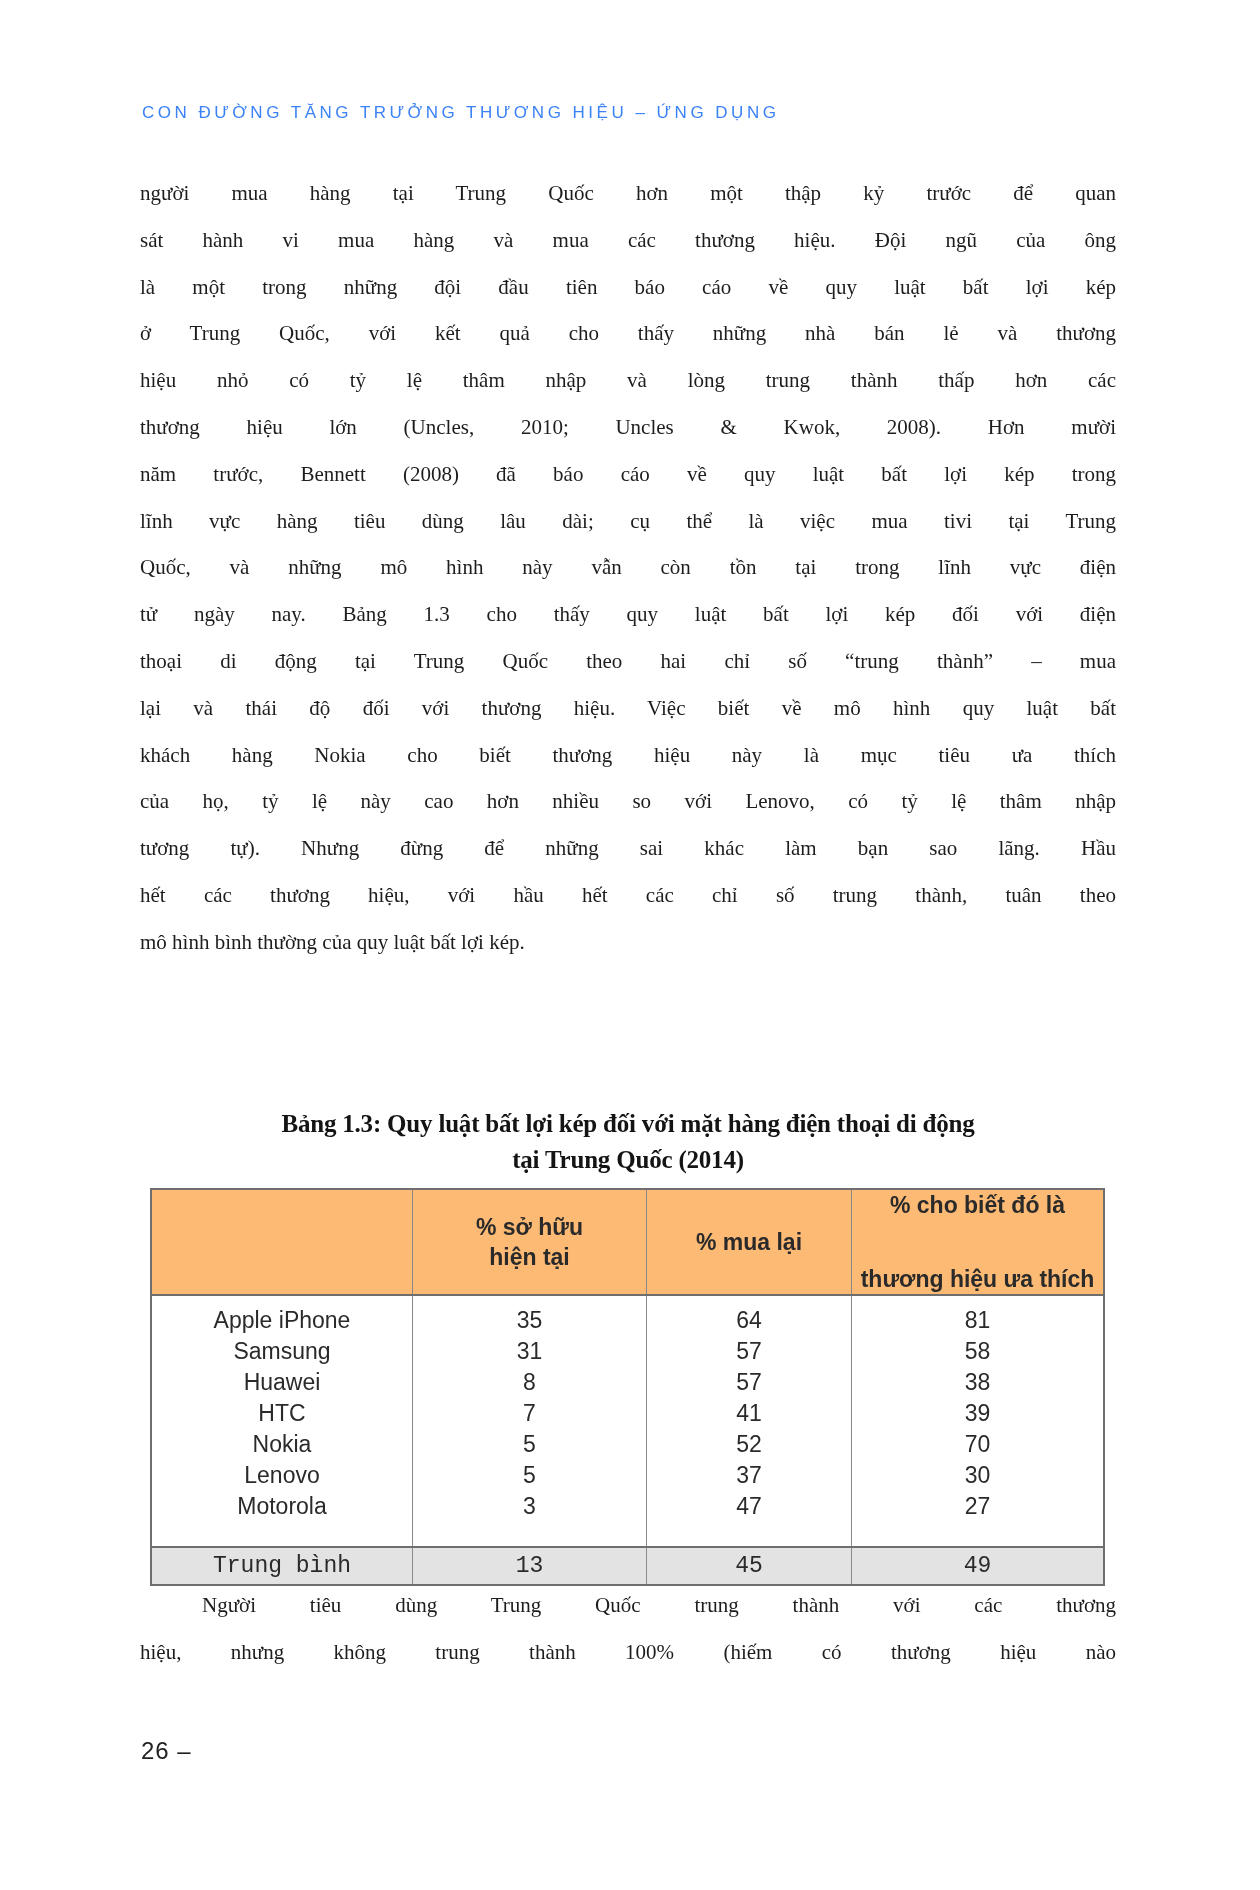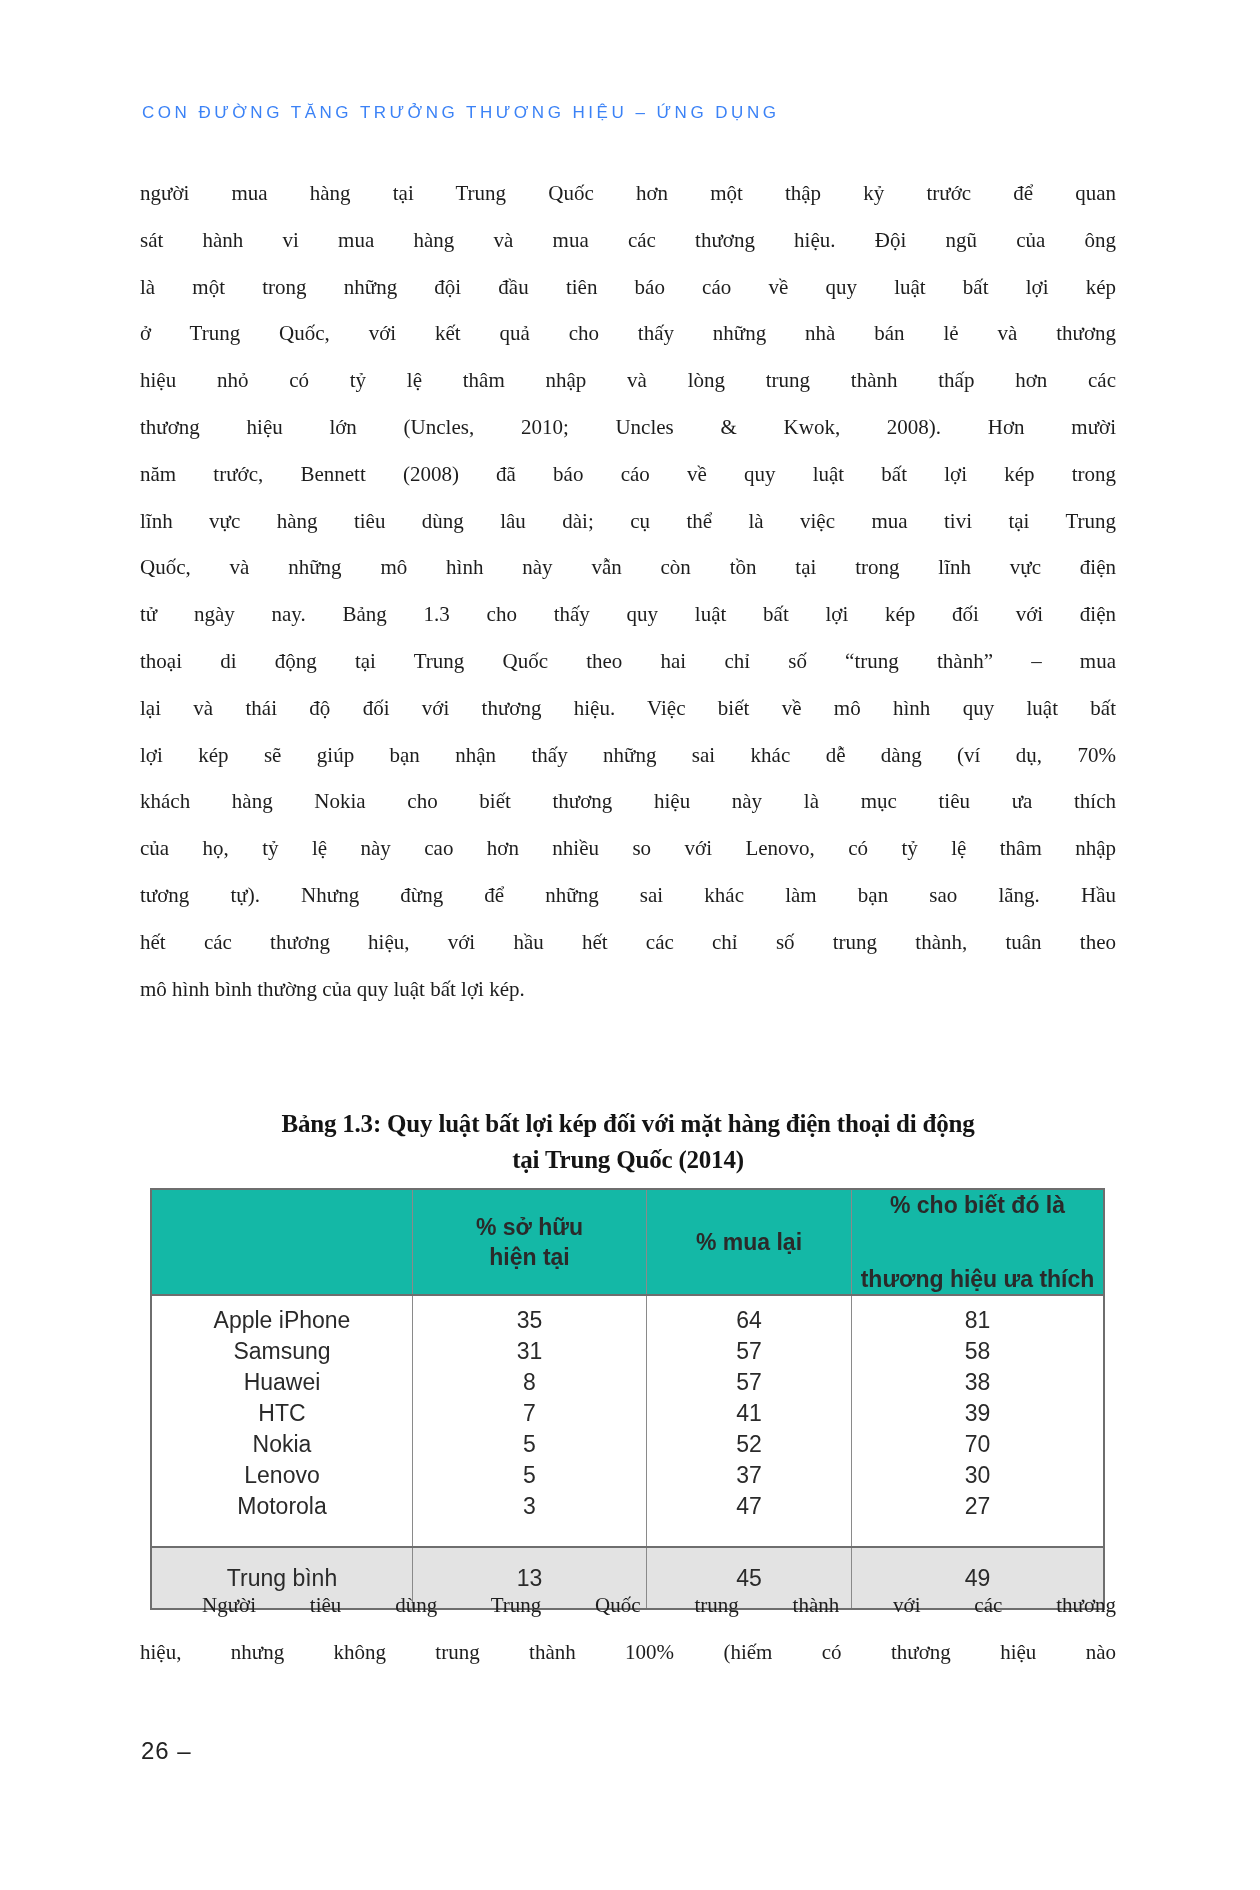--- a/index.html
+++ b/index.html
@@ -25,35 +25,35 @@
     position:absolute;left:140px;top:1106px;width:976px;text-align:center;
     font-family:Liberation Serif, serif;font-weight:700;font-size:25px;
     line-height:36px;color:#141414;letter-spacing:-0.2px;
   }
   .datatable{
     position:absolute;left:150px;top:1188px;width:955px;
     border:2px solid #6e6e6e;box-sizing:border-box;
     font-family:"Liberation Sans", sans-serif;color:#2a2a2a;
   }
   .t-row{display:grid;grid-template-columns:261px 234px 205px 1fr;}
-  .t-head{background:#14b8a6;border-bottom:2px solid #6e6e6e;}
+  .t-head{background:#fdba74;border-bottom:2px solid #6e6e6e;}
   .t-head .t-cell{
     min-height:78px;display:flex;flex-direction:column;justify-content:center;
     align-items:center;font-weight:700;font-size:23px;line-height:30px;
     text-align:center;box-sizing:border-box;
   }
   .t-cell{border-right:1px solid #8a8a8a;box-sizing:border-box;}
   .t-cell:last-child{border-right:none;gap:44px;}
   .t-bodycol{
     padding:9px 0 24px 0;text-align:center;font-size:23px;line-height:31px;
   }
   .t-foot{background:#e3e3e3;border-top:2px solid #6e6e6e;}
   .t-foot .t-cell{
-    height:60px;display:flex;align-items:center;justify-content:center;
-    font-size:23px;box-sizing:border-box;
+    height:36px;display:flex;align-items:center;justify-content:center;
+    font-size:23px;box-sizing:border-box;font-family:Liberation Mono, monospace;
   }
   .page-number{
     position:absolute;left:141px;top:1737px;
     font-family:"Liberation Sans", sans-serif;font-size:24px;color:#222222;
     letter-spacing:1px;
   }
 </style>
 </head>
 <body>
 
@@ -65,21 +65,20 @@
     <div class="pline">là một trong những đội đầu tiên báo cáo về quy luật bất lợi kép</div>
     <div class="pline">ở Trung Quốc, với kết quả cho thấy những nhà bán lẻ và thương</div>
     <div class="pline">hiệu nhỏ có tỷ lệ thâm nhập và lòng trung thành thấp hơn các</div>
     <div class="pline">thương hiệu lớn (Uncles, 2010; Uncles &amp; Kwok, 2008). Hơn mười</div>
     <div class="pline">năm trước, Bennett (2008) đã báo cáo về quy luật bất lợi kép trong</div>
     <div class="pline">lĩnh vực hàng tiêu dùng lâu dài; cụ thể là việc mua tivi tại Trung</div>
     <div class="pline">Quốc, và những mô hình này vẫn còn tồn tại trong lĩnh vực điện</div>
     <div class="pline">tử ngày nay. Bảng 1.3 cho thấy quy luật bất lợi kép đối với điện</div>
     <div class="pline">thoại di động tại Trung Quốc theo hai chỉ số “trung thành” – mua</div>
     <div class="pline">lại và thái độ đối với thương hiệu. Việc biết về mô hình quy luật bất</div>
-    <div class="pline">lợi kép sẽ giúp bạn nhận thấy những sai khác dễ dàng (ví dụ, 70%</div>
     <div class="pline">khách hàng Nokia cho biết thương hiệu này là mục tiêu ưa thích</div>
     <div class="pline">của họ, tỷ lệ này cao hơn nhiều so với Lenovo, có tỷ lệ thâm nhập</div>
     <div class="pline">tương tự). Nhưng đừng để những sai khác làm bạn sao lãng. Hầu</div>
     <div class="pline">hết các thương hiệu, với hầu hết các chỉ số trung thành, tuân theo</div>
     <div class="pline last">mô hình bình thường của quy luật bất lợi kép.</div>
   </div>
 
 <div class="tbl-caption">
   <div>Bảng 1.3: Quy luật bất lợi kép đối với mặt hàng điện thoại di động</div>
   <div>tại Trung Quốc (2014)</div>

